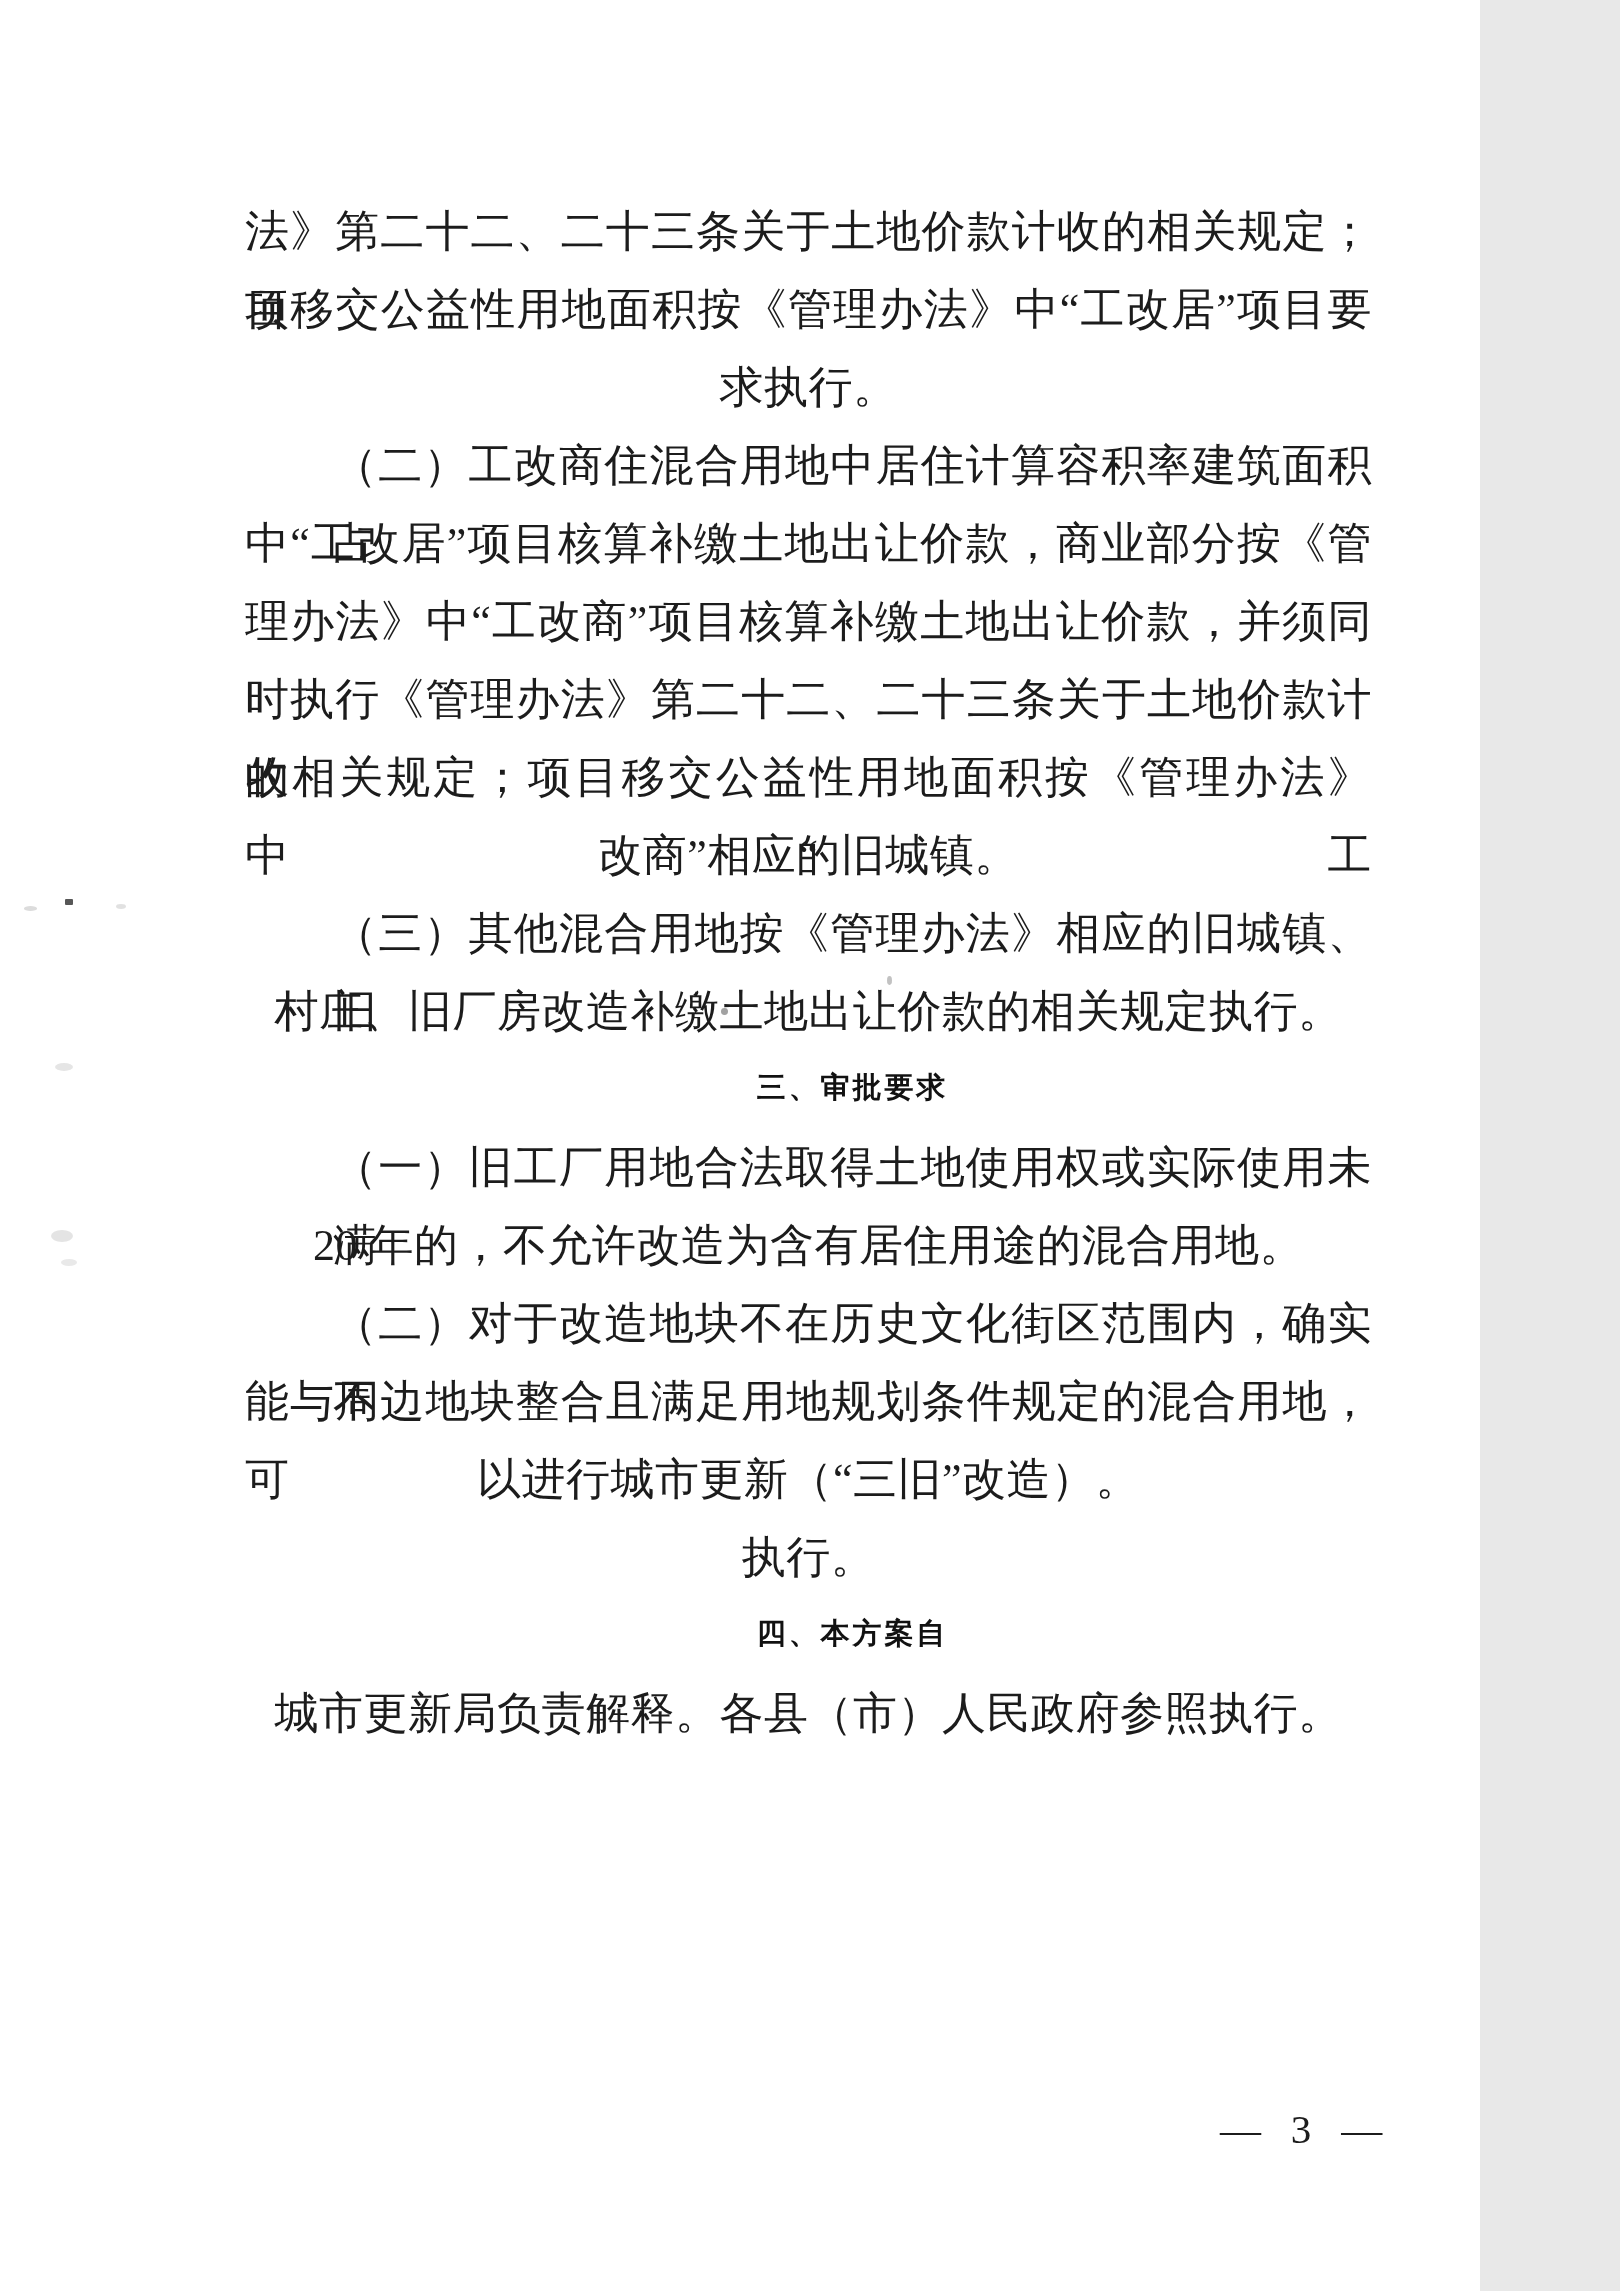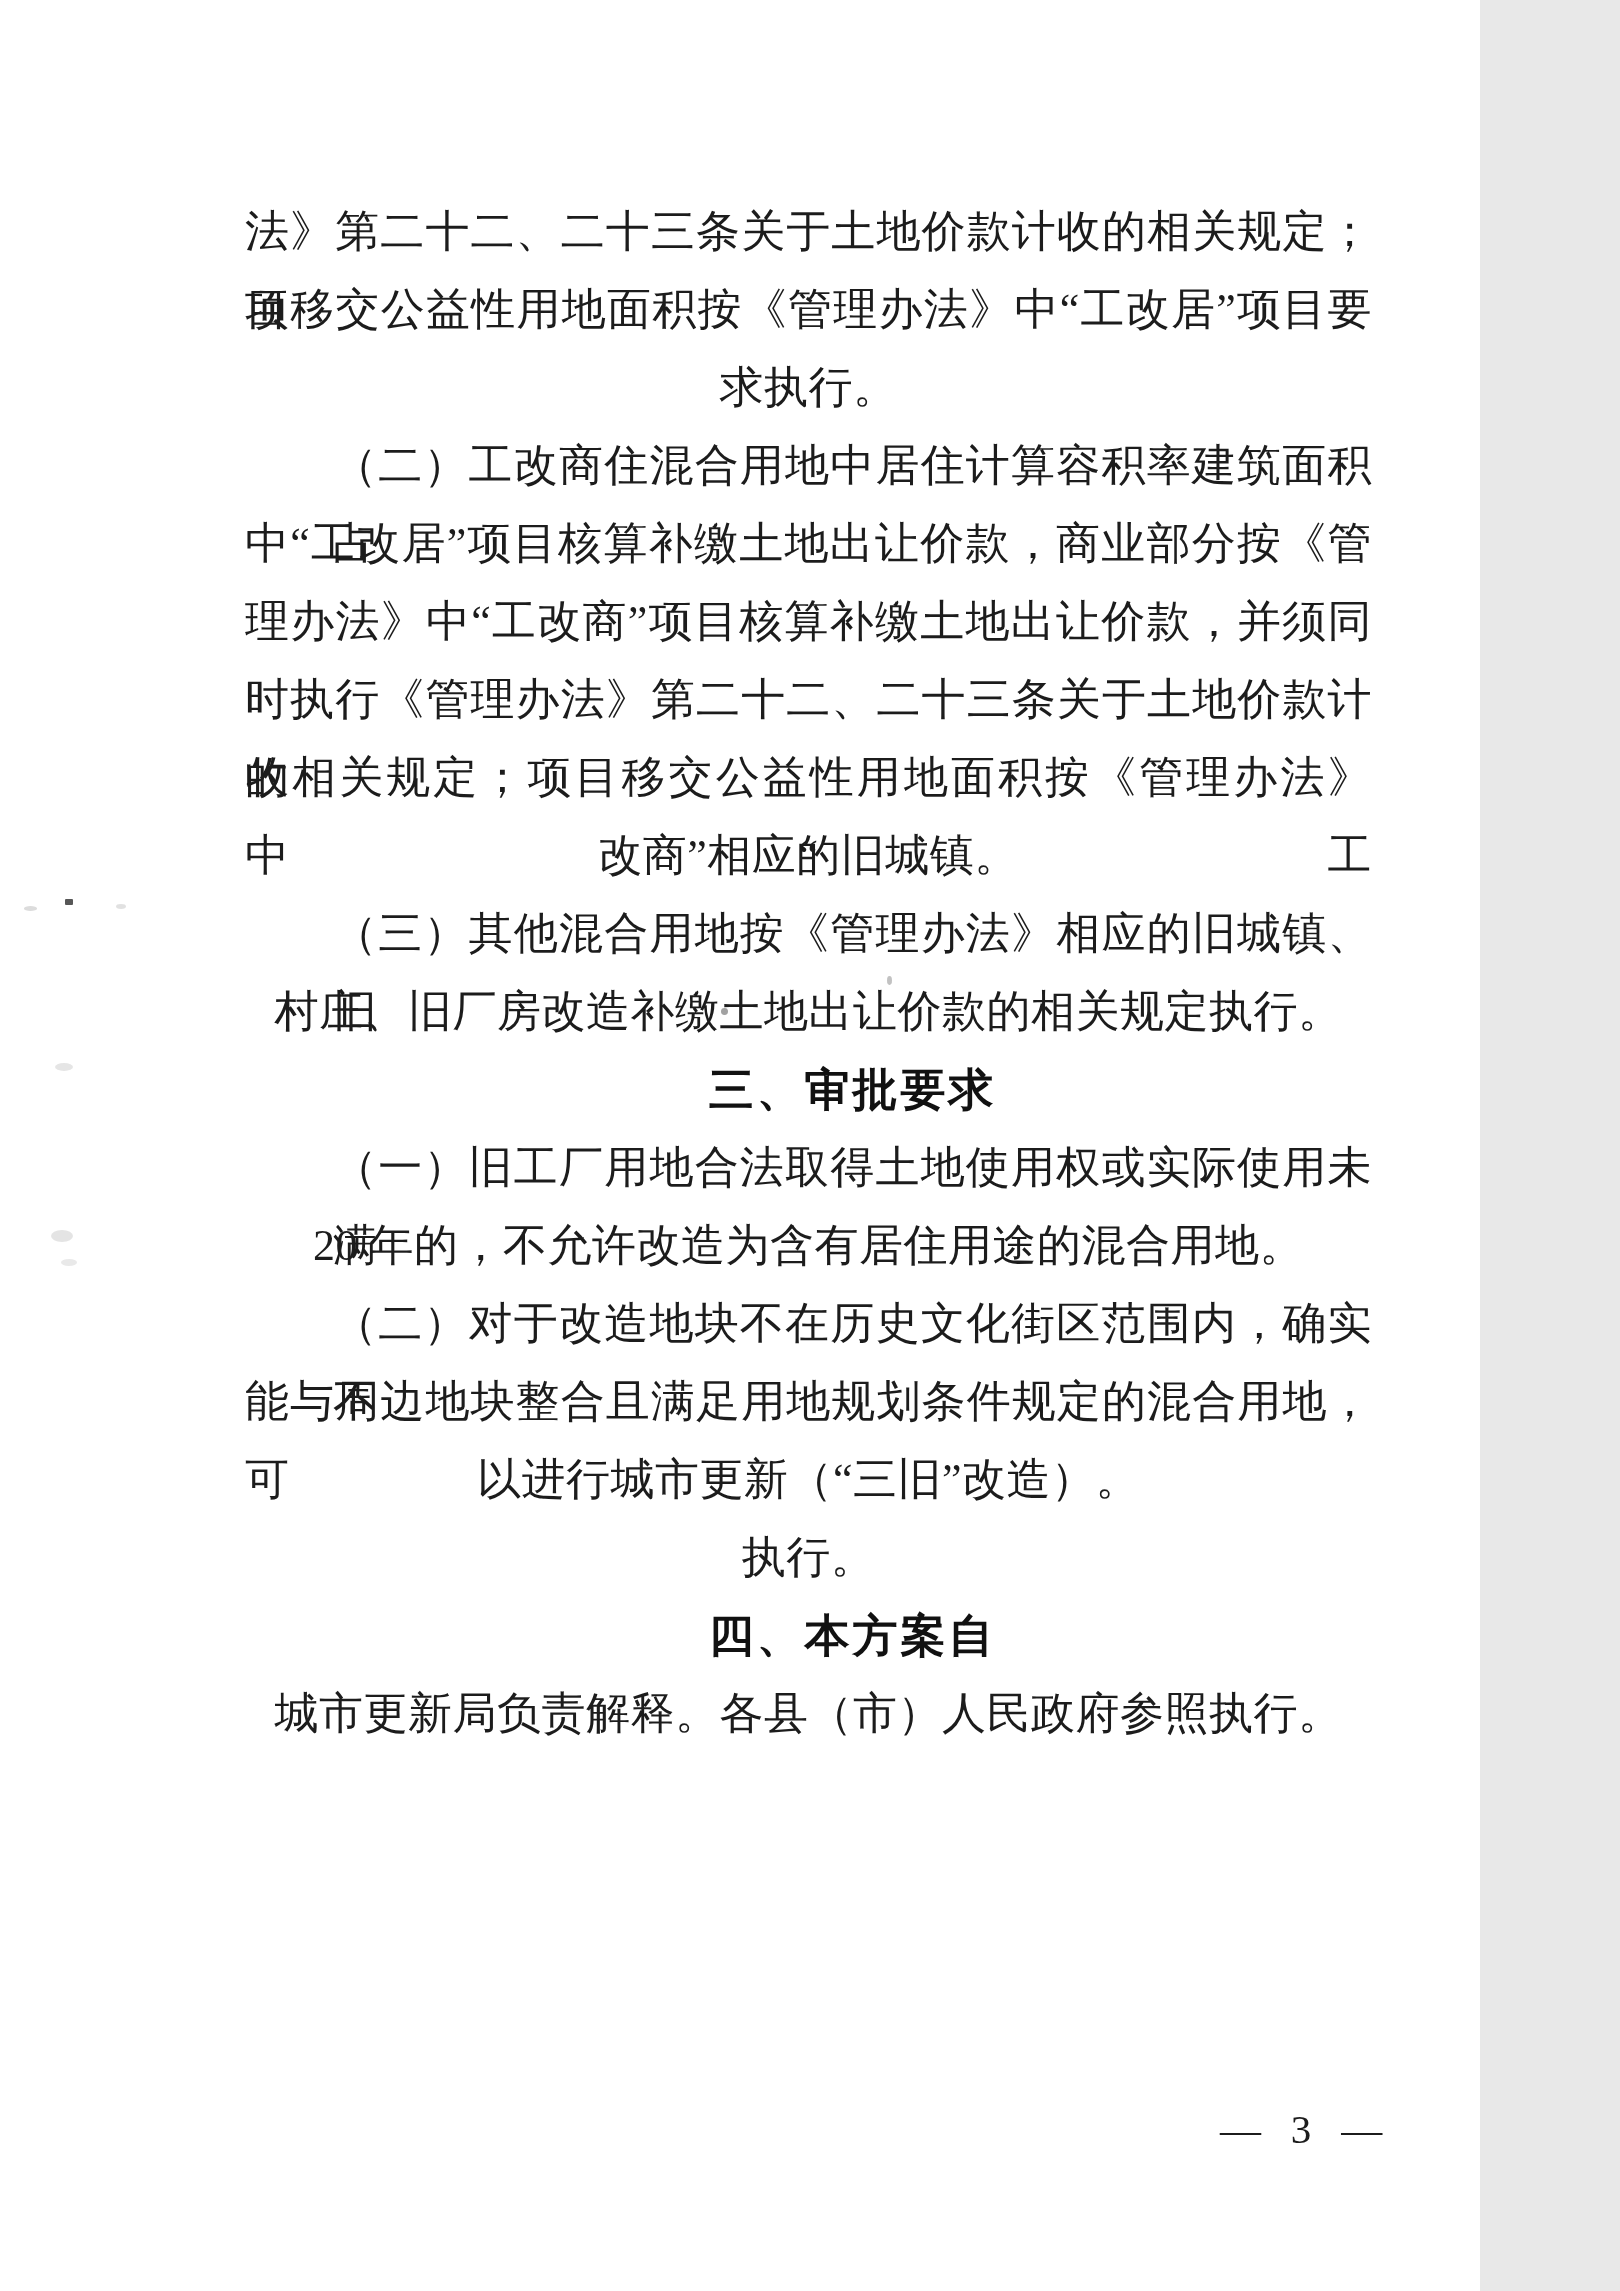--- a/index.html
+++ b/index.html
@@ -32,23 +32,23 @@
   }
   .line.fill {
     white-space: normal;
     text-align: justify;
     text-align-last: justify;
   }
   .line.indent {
     padding-left: 88px;
   }
   .line.bold {
-    font-family: Liberation Sans, sans-serif;
+    font-family: Liberation Mono, monospace;
     font-weight: 700;
-    font-size: 45px;
+    font-size: 29px;
     letter-spacing: 2.9px;
     color: #111111;
   }
   .page-number {
     position: absolute;
     left: 1220px;
     top: 2105px;
     font-size: 41px;
     letter-spacing: 9.8px;
     color: #1c1c1c;

